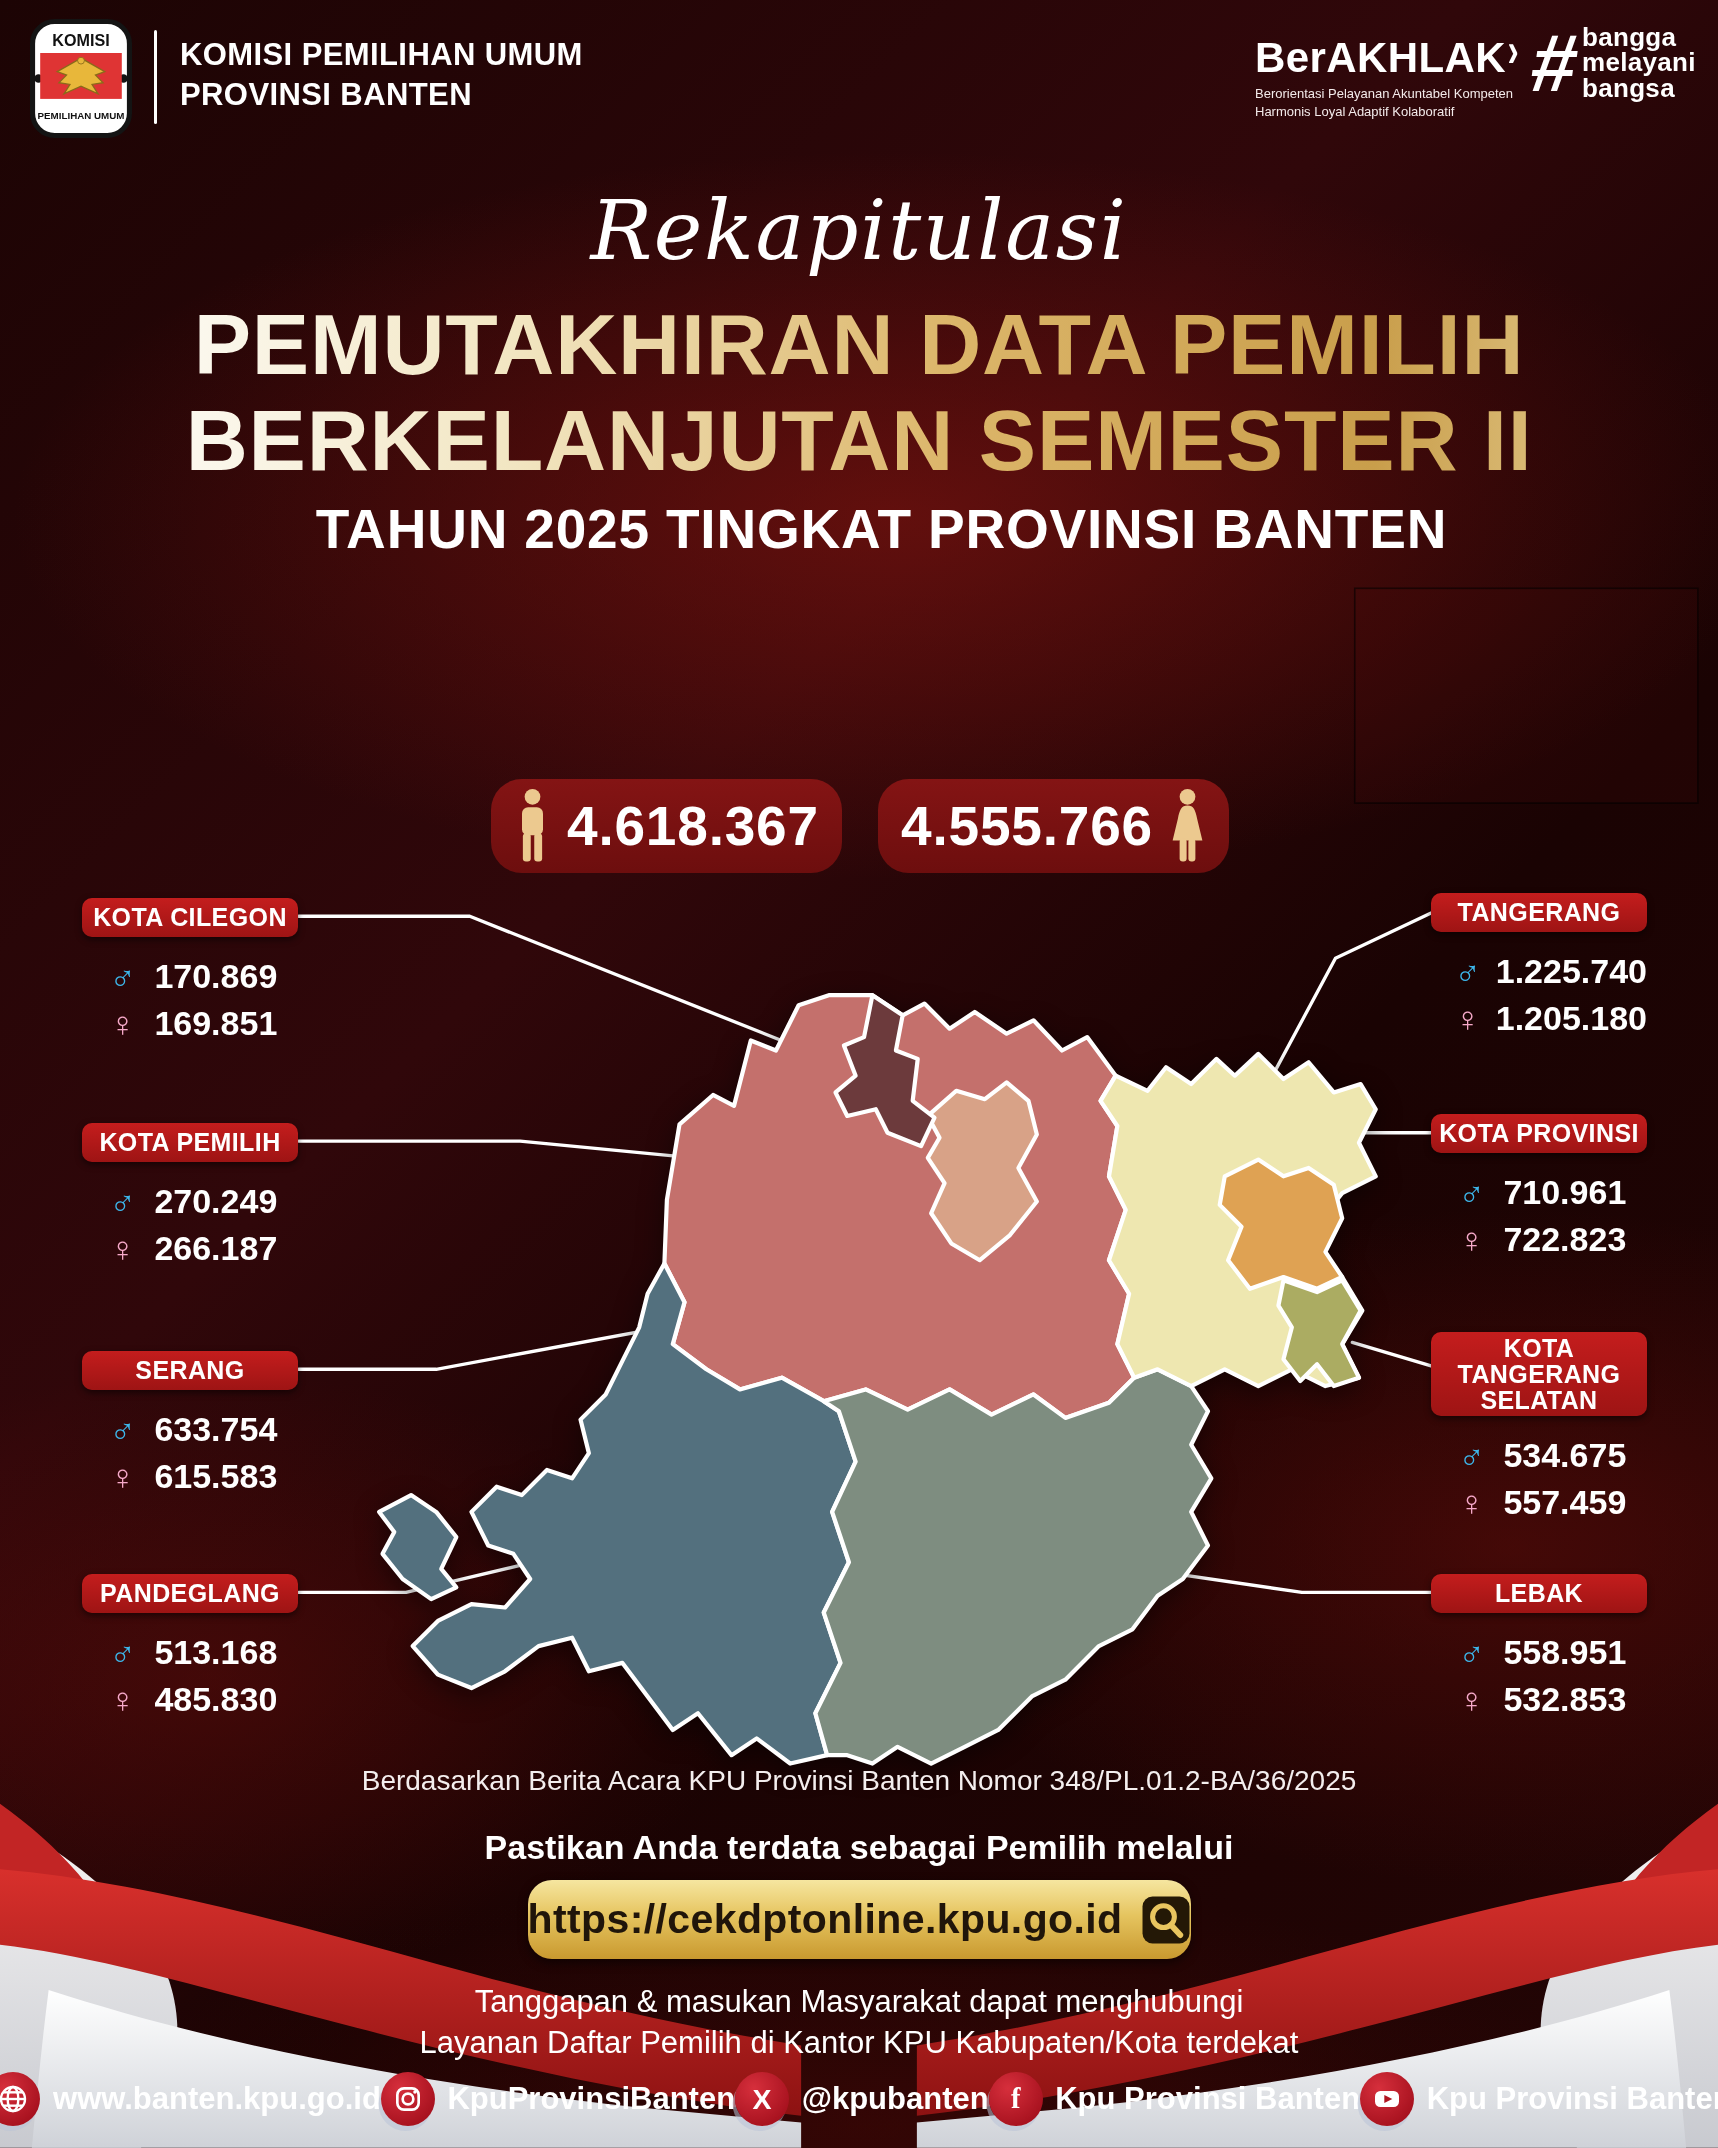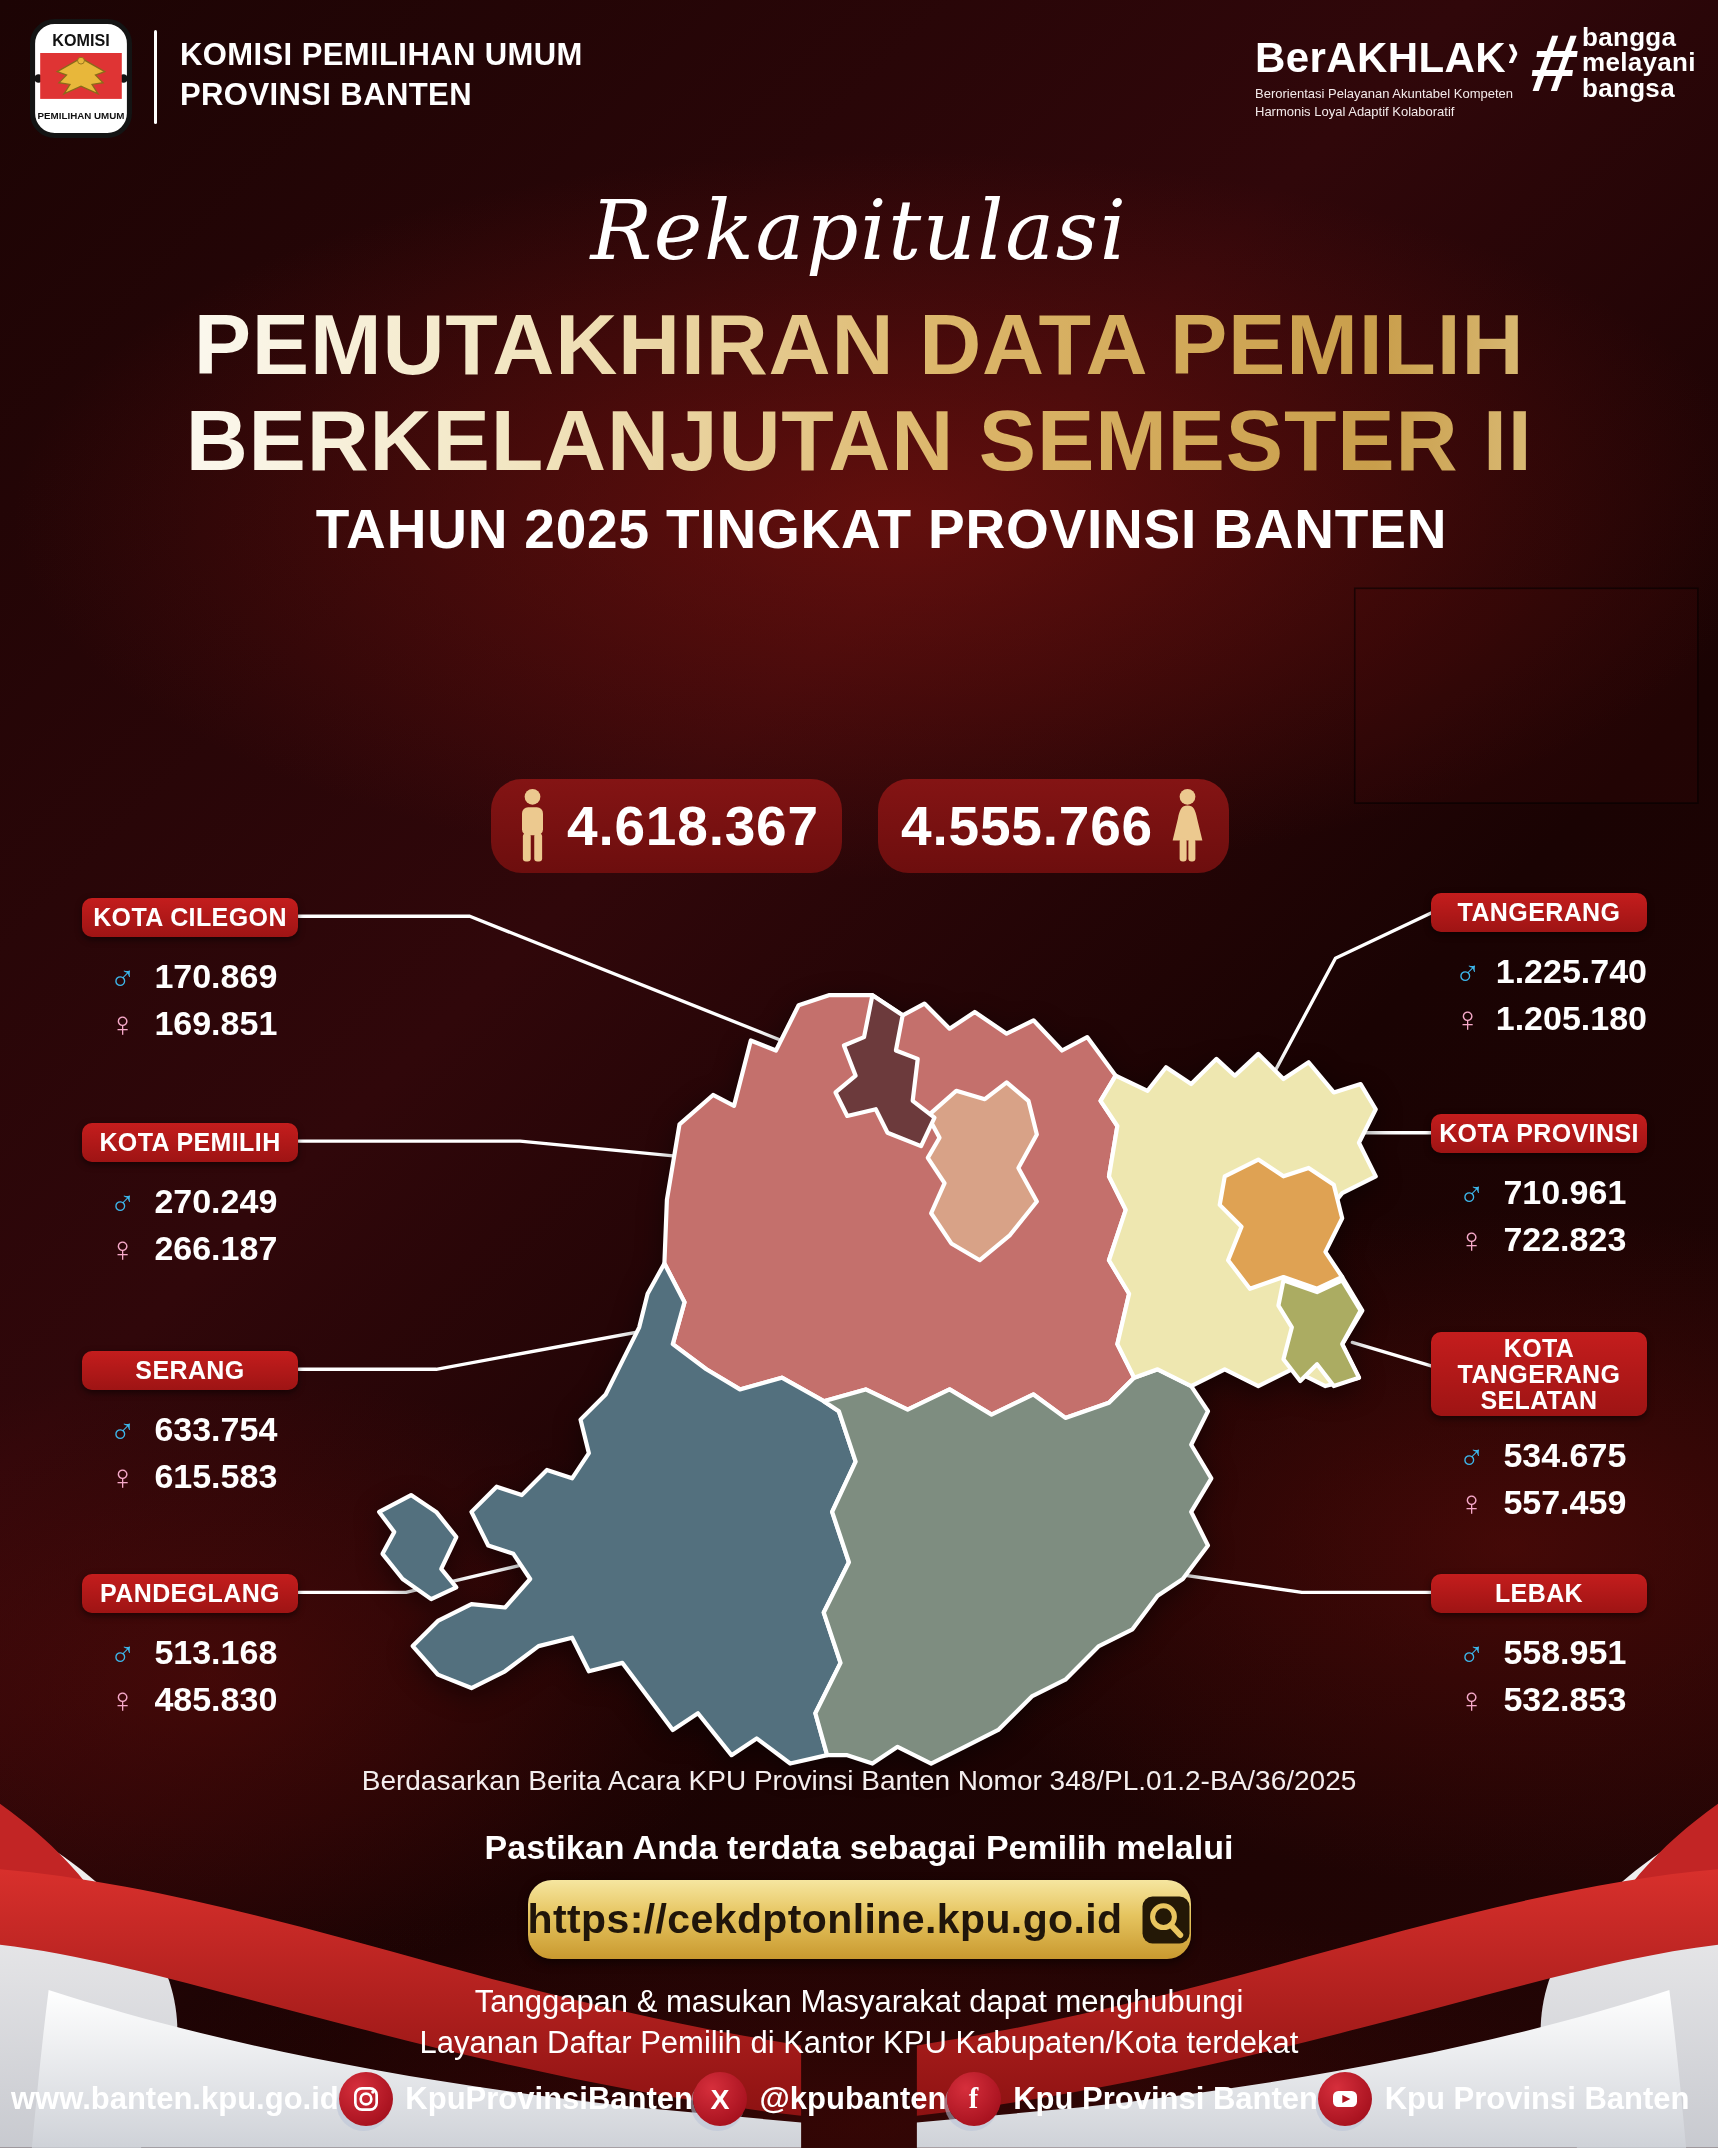--- a/index.html
+++ b/index.html
@@ -58,21 +58,21 @@
   .basis{left:0; right:0; top:1765px; text-align:center; font-size:28px; color:#f4eeee;}
   .cta{left:0; right:0; top:1828px; text-align:center; font-size:34px; font-weight:bold;}
   .urlbtn{left:528px; top:1880px; width:663px; height:79px; border-radius:24px;
     background:linear-gradient(180deg,#f6e6a0 0%,#e5c45f 45%,#c9992f 100%);
     display:flex; align-items:center; justify-content:center; gap:17px;
     box-shadow:0 3.4px 10px rgba(0,0,0,.5); cursor:pointer;}
   .urlbtn .u{font-size:41px; font-weight:800; color:#20150a; letter-spacing:0.4px;}
   .note{left:0; right:0; top:1982px; text-align:center; font-size:31px; line-height:1.32; color:#fff;}
   
   .social{left:0; right:0; bottom:8.4px; height:81px; display:flex; align-items:center;
-    justify-content:flex-end; padding:0 28.5px; z-index:6;}
+    justify-content:center; padding:0 28.5px; z-index:6;}
   .sitem{display:flex; align-items:center; gap:12.6px;}
   .scirc{width:54px; height:54px; border-radius:50%; background:radial-gradient(circle at 35% 30%, #d62f3c, #a8121f 75%);
     display:flex; align-items:center; justify-content:center; box-shadow:-2.5px 5px 0 0 rgba(185,195,215,.55);}
   .scirc svg{width:32px; height:32px;}
   .scirc .glyph{color:#fff; font-weight:800; font-size:28.5px; line-height:1; font-family:"Liberation Sans",sans-serif;}
   .slabel{font-weight:800; font-size:31px; color:#fff; white-space:nowrap;}
   .svg-layer{position:absolute; inset:0; width:1718px; height:2148px; z-index:1;}
   .region, .gbox, .t-script,.t-main,.t3,.total,.basis,.cta,.urlbtn,.note,.org,.berakhlak,.hashtag,.logo-wrap,.hdr-divider{z-index:4;}
 </style>
 </head>

